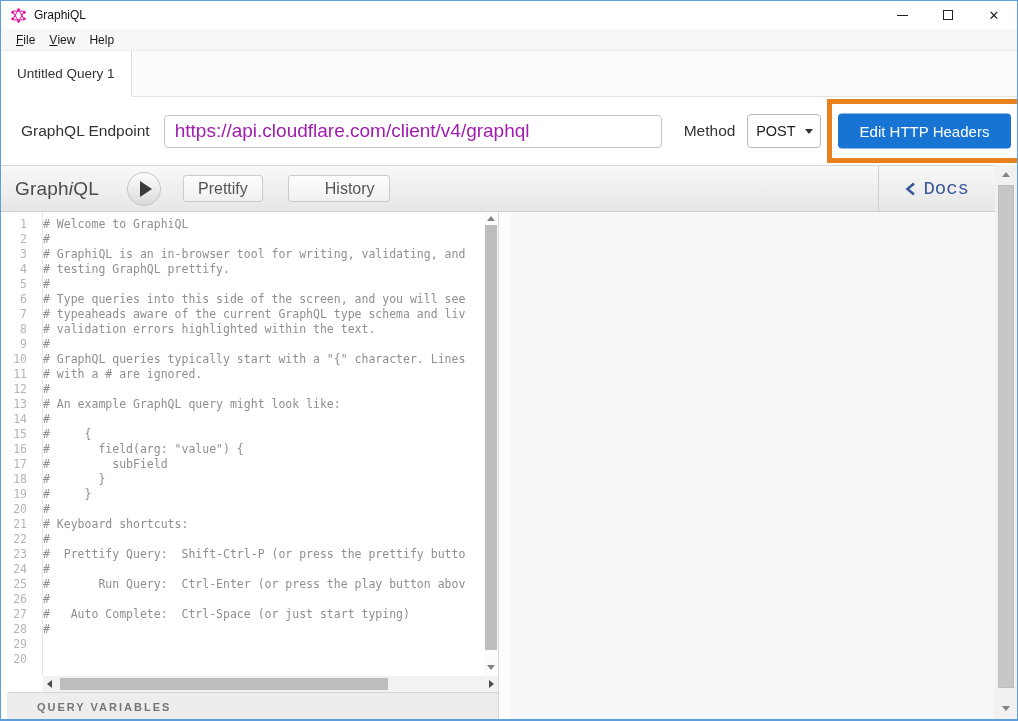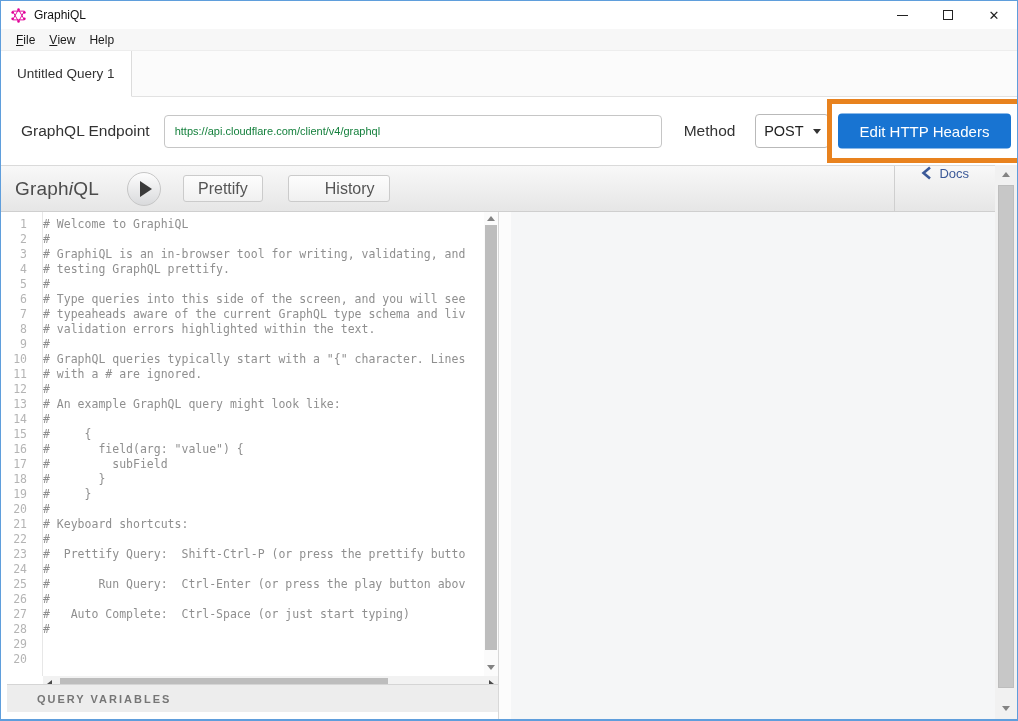--- a/index.html
+++ b/index.html
@@ -22,23 +22,23 @@
   .menu-item { font-size:12px; color:#1a1a1a; padding:0 7px; height:100%; display:flex; align-items:center; }
   .menu-item .mnemonic { text-decoration:underline; }
   
   .tabbar { height:46px; background:#fbfbfb; border-bottom:1px solid #e2e2e2; display:flex; }
   .tab { height:46px; background:#fff; padding:0 16px; display:flex; align-items:center;
          font-size:13.5px; color:#333; border-right:1px solid #dcdcdc; margin-bottom:-1px; border-bottom:1px solid #fff; }
   
   .endpoint-row { position:relative; height:68px; background:#fff; display:flex; align-items:center; padding-left:20px; }
   .field-label { font-size:15.5px; color:#333; }
   .endpoint-input { margin-left:14px; width:498px; height:33px; border:1px solid #c6c6c6; border-radius:4px;
-                    padding:0 10px; font-size:11px; color:#15803d; outline:none; font-family:"Liberation Sans", sans-serif; background:#fff; }
+                    padding:0 10px; font-size:19px; color:#a21caf; outline:none; font-family:"Liberation Sans", sans-serif; background:#fff; }
   .method-label { margin-left:22px; }
-  .method-select { margin-left:20px; width:74px; height:34px; border:1px solid #b9b9b9; border-radius:4px; background:#fff;
+  .method-select { margin-left:12px; width:74px; height:34px; border:1px solid #b9b9b9; border-radius:4px; background:#fff;
                    display:flex; align-items:center; justify-content:center; gap:9px; font-size:14.5px; color:#222; }
   .select-caret { width:0; height:0; border-left:4px solid transparent; border-right:4px solid transparent; border-top:5px solid #333; }
   .headers-btn { position:absolute; left:837px; top:50%; transform:translateY(-50%); width:173px; height:35px;
                  background:#1874D2; color:#fff; border:none; border-radius:4px; font-size:15px;
                  font-family:"Liberation Sans", sans-serif; }
   .highlight-box { position:absolute; left:826px; right:-10px; top:2px; bottom:2px;
                    border:5px solid #E8821E; z-index:3; pointer-events:none; }
   
   .content { position:relative; height:555px; background:#fff; }
   .gq-toolbar { position:absolute; top:0; left:0; right:22px; height:47px; display:flex; align-items:center;
@@ -47,22 +47,22 @@
   .gq-logo { font-size:19px; color:#4c4c4c; letter-spacing:0.2px; }
   .gq-logo em { font-style:italic; }
   .execute-btn { margin-left:28px; width:34px; height:34px; border-radius:17px; border:1px solid #c6c6c6;
                  background:linear-gradient(#fdfdfd,#d9dadc); display:flex; align-items:center; justify-content:center; }
   .play-icon { width:0; height:0; border-top:8px solid transparent; border-bottom:8px solid transparent;
                border-left:12px solid #3a3a3a; margin-left:4px; }
   .tool-btn { margin-left:22px; height:27px; padding:0 14px; border:1px solid #cbcbcb; border-radius:3px;
               background:linear-gradient(#fdfdfd,#f0f0f0); font-size:16px; color:#555;
               font-family:"Liberation Sans", sans-serif; }
   .tool-btn + .tool-btn { margin-left:25px;padding-left:36px; }
-  .docs-btn { margin-left:auto; height:100%; display:flex; align-items:flex-start; gap:7px; padding:0 26px;
-              border-left:1px solid #cfcfcf; color:#3B5998; font-size:13px; background:transparent; border-top:none; border-bottom:none; border-right:none; font-family:Liberation Sans, sans-serif; }
+  .docs-btn { margin-left:auto; height:100%; display:flex; align-items:center; gap:7px; padding:0 26px;
+              border-left:1px solid #cfcfcf; color:#3B5998; font-size:19px; background:transparent; border-top:none; border-bottom:none; border-right:none; font-family:Liberation Mono, monospace; }
   
   .editor-pane { position:absolute; left:6px; top:47px; width:491px; bottom:28px; background:#fff; }
   .code-area { position:absolute; left:0; top:0; right:14px; bottom:16px; overflow:hidden; padding-top:5px; cursor:text; }
   .gutter-line { position:absolute; left:35px; top:0; bottom:16px; width:1px; background:#e7e7e7; }
   .code-line { display:flex; height:15px; line-height:15px; font-family:"DejaVu Sans Mono", monospace; font-size:11.5px; }
   .ln { flex:none; width:27px; text-align:right; padding-right:7px; color:#b4b4b4; }
   .code { white-space:pre; color:#8f8f8f; margin-left:9px; }
   .editor-vscroll { position:absolute; right:0; top:0; width:14px; bottom:16px; background:#fbfbfb; }
   .editor-vscroll .thumb { position:absolute; left:1px; right:1px; top:13px; bottom:26px; background:#bdbdbd; }
   .editor-hscroll { position:absolute; left:36px; right:0; bottom:0; height:16px; background:#f2f2f2; }
@@ -70,21 +70,21 @@
   .sb-arrow { position:absolute; }
   .tri-up    { width:0; height:0; border-left:4px solid transparent; border-right:4px solid transparent; border-bottom:5px solid #838383; }
   .tri-down  { width:0; height:0; border-left:4px solid transparent; border-right:4px solid transparent; border-top:5px solid #838383; }
   .tri-left  { width:0; height:0; border-top:4px solid transparent; border-bottom:4px solid transparent; border-right:5px solid #4a4a4a; }
   .tri-right { width:0; height:0; border-top:4px solid transparent; border-bottom:4px solid transparent; border-left:5px solid #4a4a4a; }
   
   .pane-divider { position:absolute; left:497px; top:47px; bottom:0; width:1px; background:#d8d8d8; }
   .pane-gap { position:absolute; left:498px; top:47px; bottom:0; width:12px; background:#fcfcfc; }
   .result-pane { position:absolute; left:510px; right:22px; top:47px; bottom:0; background:#f5f6f7; }
   
-  .variables-bar { position:absolute; left:6px; width:491px; bottom:8px; height:28px; background:#ededed;
+  .variables-bar { position:absolute; left:6px; width:491px; bottom:0; height:28px; background:#ededed;
                    border-top:1px solid #d5d5d5; display:flex; align-items:center; padding-left:30px; }
   .variables-label { font-size:11px; font-weight:bold; letter-spacing:2px; color:#767676; }
   
   .app-scrollbar { position:absolute; right:0; top:0; width:22px; bottom:0; background:#f1f1f1; }
   .app-scrollbar .thumb { position:absolute; left:3px; right:3px; top:20px; bottom:32px; background:#c7c7c7; border:1px solid #bdbdbd; }
 </style>
 </head>
 <body>
 
 <div class="window">

